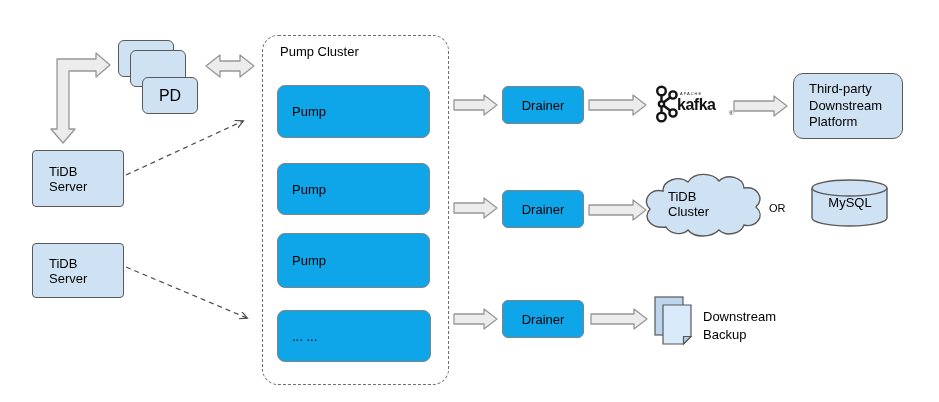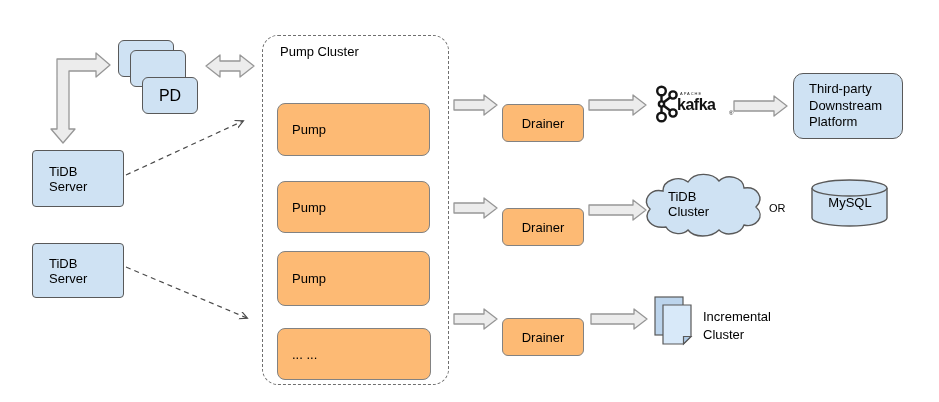--- a/index.html
+++ b/index.html
@@ -1,21 +1,21 @@
 <!DOCTYPE html>
 <html><head>
 <meta charset="utf-8">
 <style>
   html,body{margin:0;padding:0;background:#ffffff;}
   body{font-family:"Liberation Sans",sans-serif;color:#111;}
   .canvas{position:relative;width:939px;height:402px;background:#fff;overflow:hidden;}
   .layer{position:absolute;left:0;top:0;}
   .box{position:absolute;box-sizing:border-box;font-size:13px;color:#000;}
   .blue{background:#cfe2f3;border:1.4px solid #595959;border-radius:4px;}
-  .white{background:#fdba74;border:1.3px solid #828282;border-radius:7px;margin-top:18px;}
+  .white{background:#0ea5e9;border:1.3px solid #828282;border-radius:7px;}
   .vcenter{display:flex;align-items:center;}
   .hcenter{justify-content:center;text-align:center;}
   .pd-back{position:absolute;width:56px;height:37px;background:#cfe2f3;border:1.4px solid #595959;border-radius:6px;box-sizing:border-box;}
   .pd-front{border-radius:6px;}
   .cluster{position:absolute;border:1.5px dashed #6f6f6f;border-radius:16px;background:transparent;box-sizing:border-box;}
   .label{position:absolute;font-size:13px;color:#000000;line-height:1.3;}
   .kafka-word{position:absolute;font-weight:bold;font-size:16px;letter-spacing:-0.5px;color:#121212;line-height:1;}
   .kafka-apache{position:absolute;font-size:4px;letter-spacing:1px;color:#222;line-height:1;}
   .kafka-reg{position:absolute;font-size:6px;color:#121212;line-height:1;}
 </style>
@@ -121,15 +121,15 @@
   <div class="box blue vcenter" style="left:793px;top:73px;width:110px;height:66px;padding-left:15px;border-radius:10px;">
     <span style="width:82px;line-height:1.28;">Third-party Downstream Platform</span>
   </div>
 
   <div class="label" style="left:668px;top:190px;width:54px;line-height:1.15;">TiDB Cluster</div>
 
   <div class="label" style="left:769px;top:201px;font-size:11px;">OR</div>
 
   <div class="label" style="left:812px;top:195px;width:76px;text-align:center;">MySQL</div>
 
-  <div class="label" style="left:703px;top:308px;width:82px;line-height:1.35;">Incremental Cluster</div>
+  <div class="label" style="left:703px;top:308px;width:82px;line-height:1.35;">Downstream Backup</div>
 
 </div>
 
 </body></html>

